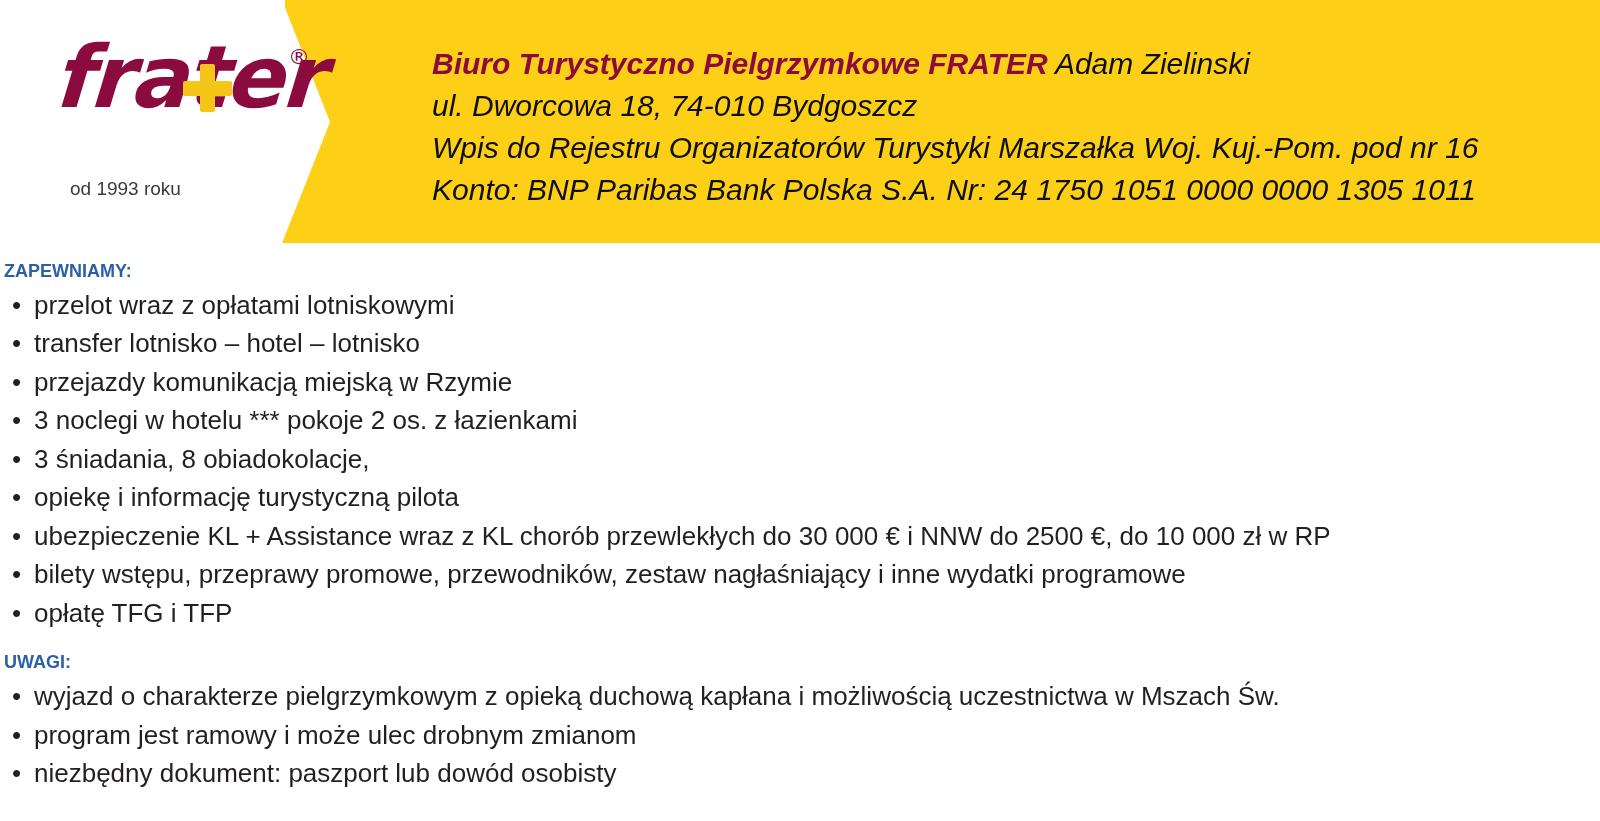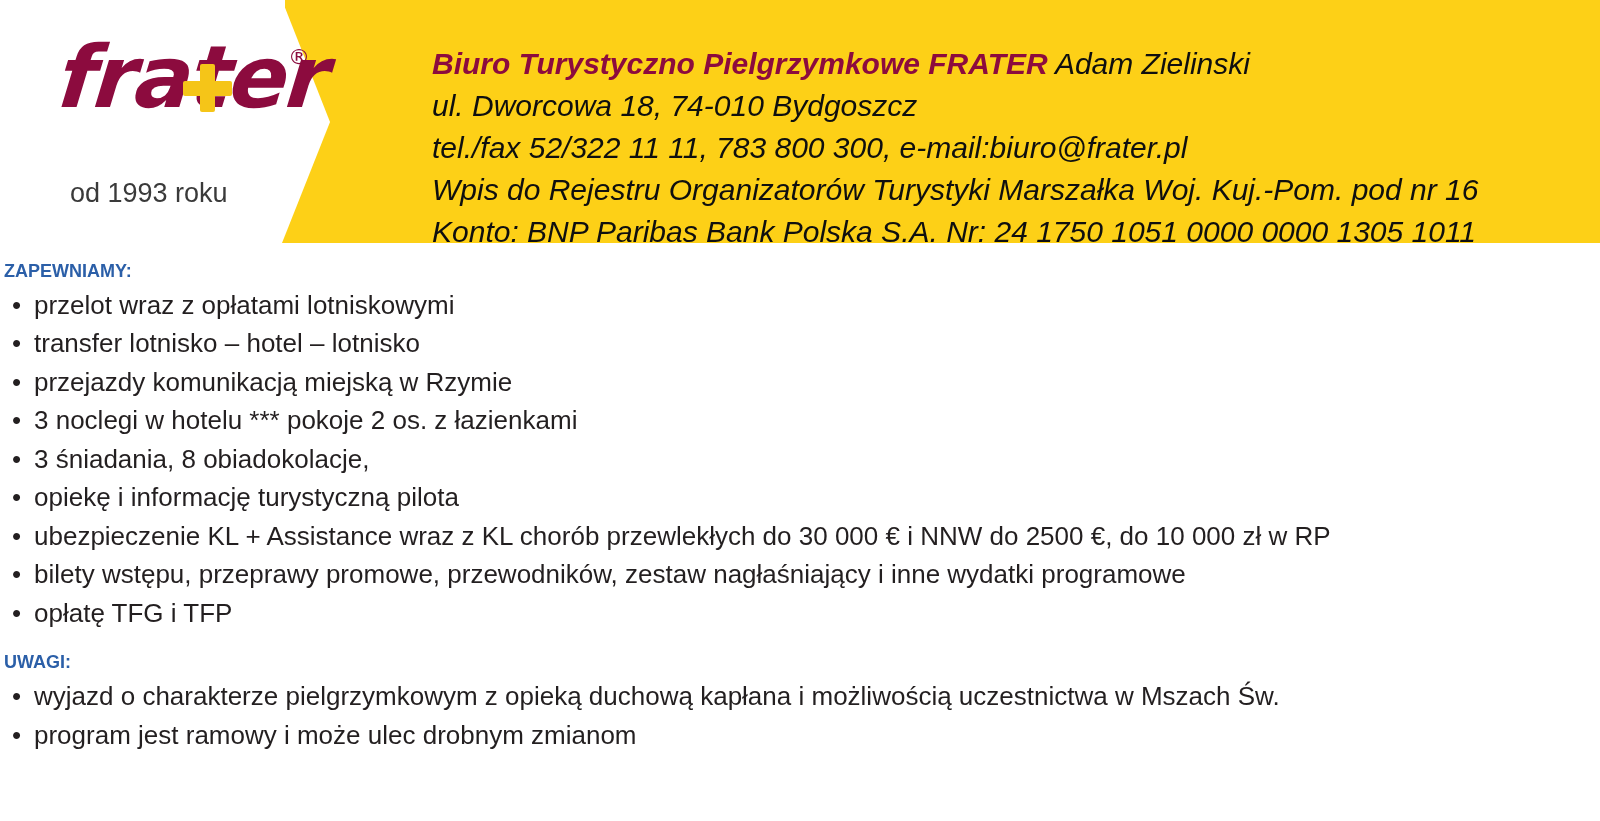--- a/index.html
+++ b/index.html
@@ -90,21 +90,21 @@
     left: 236px;
     top: 18px;
     font-size: 22px;
     color: #8c0b3e;
     font-family: "DejaVu Sans", sans-serif;
   }
   .logo-since {
     position: absolute;
     left: 18px;
     top: 152px;
-    font-size: 27px;
+    font-size: 19px;
     color: #3a3a3a;
     font-family: "Liberation Sans", sans-serif;
   }
 
   .company-block {
     position: absolute;
     left: 432px;
     top: 44px;
     width: 1160px;
     line-height: 1.30;
@@ -174,21 +174,20 @@
       <div class="logo-cross-v"></div>
       <div class="logo-cross-h"></div>
       <div class="logo-reg">®</div>
     </div>
     <div class="logo-since">od 1993 roku</div>
   </div>
 
   <div class="company-block">
     <div class="company-line first"><span class="accent">Biuro Turystyczno Pielgrzymkowe FRATER</span><span> Adam Zielinski</span></div>
     <div class="company-line">ul. Dworcowa 18, 74-010 Bydgoszcz</div>
-    <div class="company-line">tel./fax 52/322 11 11, 783 800 300, e-mail:biuro@frater.pl</div>
     <div class="company-line">Wpis do Rejestru Organizatorów Turystyki Marszałka Woj. Kuj.-Pom. pod nr 16</div>
     <div class="company-line">Konto: BNP Paribas Bank Polska S.A. Nr: 24 1750 1051 0000 0000 1305 1011</div>
   </div>
 </div>
 
 <div class="content">
 
   <div>
     <div class="section-title">ZAPEWNIAMY:</div>
     <ul class="bullet-list">
@@ -202,16 +201,17 @@
       <li class="bullet-item">bilety wstępu, przeprawy promowe, przewodników, zestaw nagłaśniający i inne wydatki programowe</li>
       <li class="bullet-item">opłatę TFG i TFP</li>
     </ul>
   </div>
 
   <div>
     <div class="section-title spacer-title">UWAGI:</div>
     <ul class="bullet-list">
       <li class="bullet-item">wyjazd o charakterze pielgrzymkowym z opieką duchową kapłana i możliwością uczestnictwa w Mszach Św.</li>
       <li class="bullet-item">program jest ramowy i może ulec drobnym zmianom</li>
+      <li class="bullet-item">niezbędny dokument: paszport lub dowód osobisty</li>
     </ul>
   </div>
 
 </div>
 
 </body></html>

